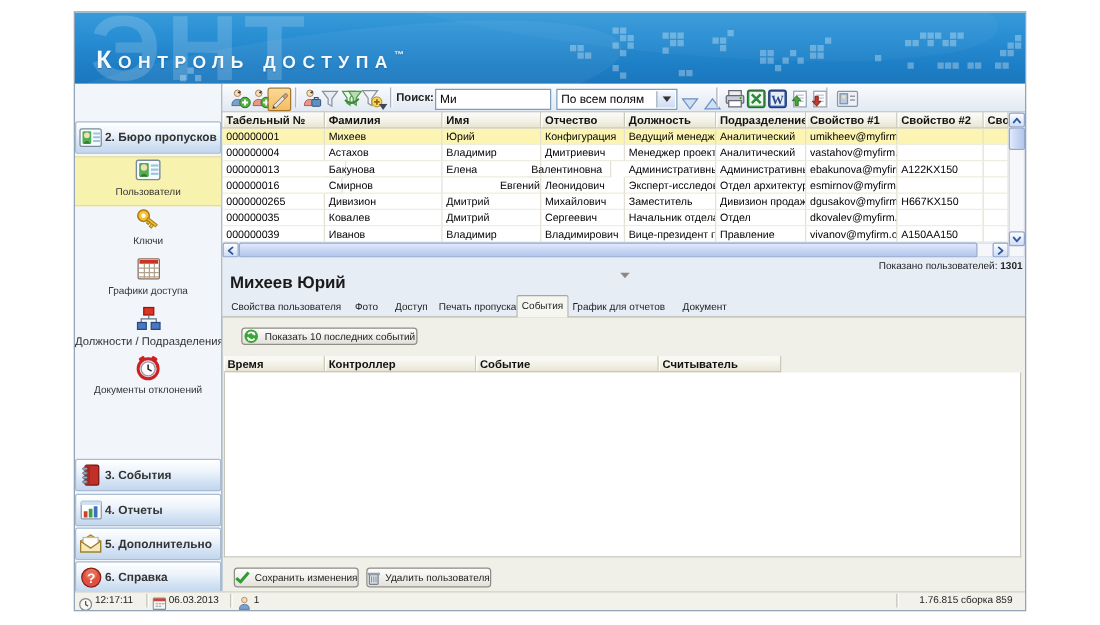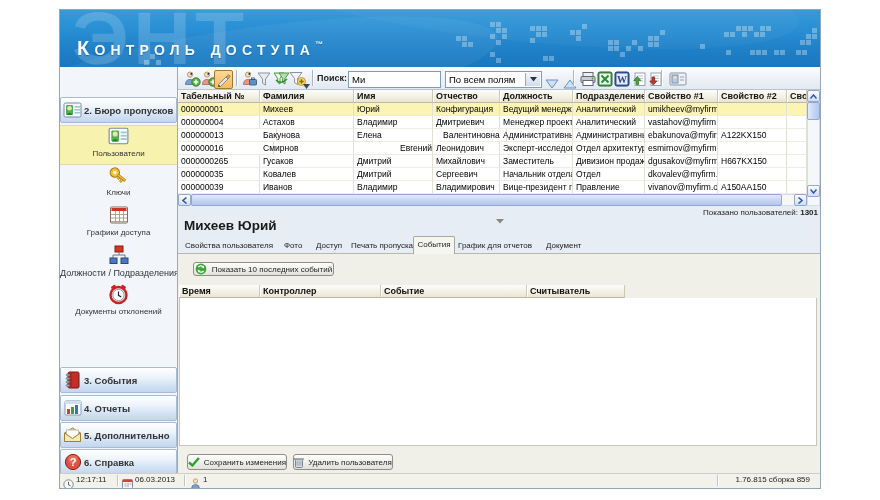--- a/index.html
+++ b/index.html
@@ -334,41 +334,41 @@
       <span class="ab cell" style="left:322px;width:73px;">Менеджер проектов</span>
       <span class="ab cell" style="left:395px;width:72px;">Аналитический</span>
       <span class="ab cell" style="left:467px;width:73px;">vastahov@myfirm.or</span>
       <span class="ab cell" style="left:540px;width:69px;"></span>
       <span class="ab cell" style="left:609px;width:20px;"></span>
     </div>
 <div class="ab rowbg" style="top:119px;">
       <span class="ab cell" style="left:0px;width:99px;">000000013</span>
       <span class="ab cell" style="left:82px;width:94px;">Бакунова</span>
       <span class="ab cell" style="left:176px;width:79px;">Елена</span>
-      <span class="ab cell" style="left:262px;width:67px;">Валентиновна</span>
+      <span class="ab cell" style="left:244px;width:67px;">Валентиновна</span>
       <span class="ab cell" style="left:322px;width:73px;">Административный</span>
       <span class="ab cell" style="left:395px;width:72px;">Административный</span>
       <span class="ab cell" style="left:467px;width:73px;">ebakunova@myfirm.</span>
       <span class="ab cell" style="left:540px;width:69px;">A122KX150</span>
       <span class="ab cell" style="left:609px;width:20px;"></span>
     </div>
 <div class="ab rowbg" style="top:132px;">
       <span class="ab cell" style="left:0px;width:96px;">000000016</span>
       <span class="ab cell" style="left:82px;width:94px;">Смирнов</span>
       <span class="ab cell" style="left:176px;width:79px;text-align:right;">Евгений</span>
       <span class="ab cell" style="left:255px;width:67px;">Леонидович</span>
       <span class="ab cell" style="left:322px;width:73px;">Эксперт-исследова</span>
       <span class="ab cell" style="left:395px;width:72px;">Отдел архитектуры</span>
       <span class="ab cell" style="left:467px;width:73px;">esmirnov@myfirm.or</span>
       <span class="ab cell" style="left:540px;width:69px;"></span>
       <span class="ab cell" style="left:609px;width:20px;"></span>
     </div>
 <div class="ab rowbg" style="top:145px;">
       <span class="ab cell" style="left:0px;width:82px;">0000000265</span>
-      <span class="ab cell" style="left:82px;width:94px;">Гусаков</span>
+      <span class="ab cell" style="left:82px;width:94px;">Дивизион</span>
       <span class="ab cell" style="left:176px;width:79px;">Дмитрий</span>
       <span class="ab cell" style="left:255px;width:67px;">Михайлович</span>
       <span class="ab cell" style="left:322px;width:73px;">Заместитель</span>
       <span class="ab cell" style="left:395px;width:72px;">Дивизион продаж и</span>
       <span class="ab cell" style="left:467px;width:73px;">dgusakov@myfirm.or</span>
       <span class="ab cell" style="left:540px;width:69px;">H667KX150</span>
       <span class="ab cell" style="left:609px;width:20px;"></span>
     </div>
 <div class="ab rowbg" style="top:158px;">
       <span class="ab cell" style="left:0px;width:82px;">000000035</span>

